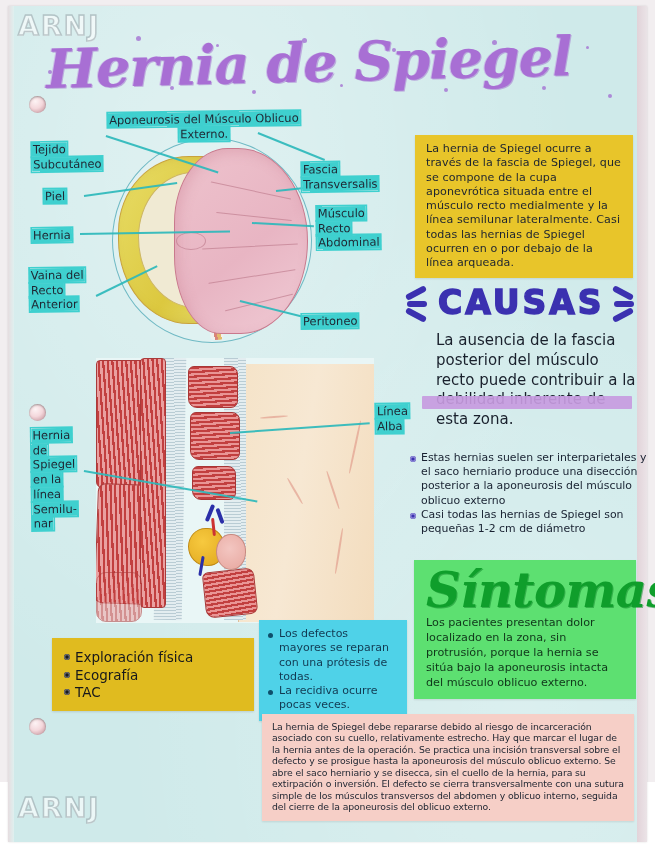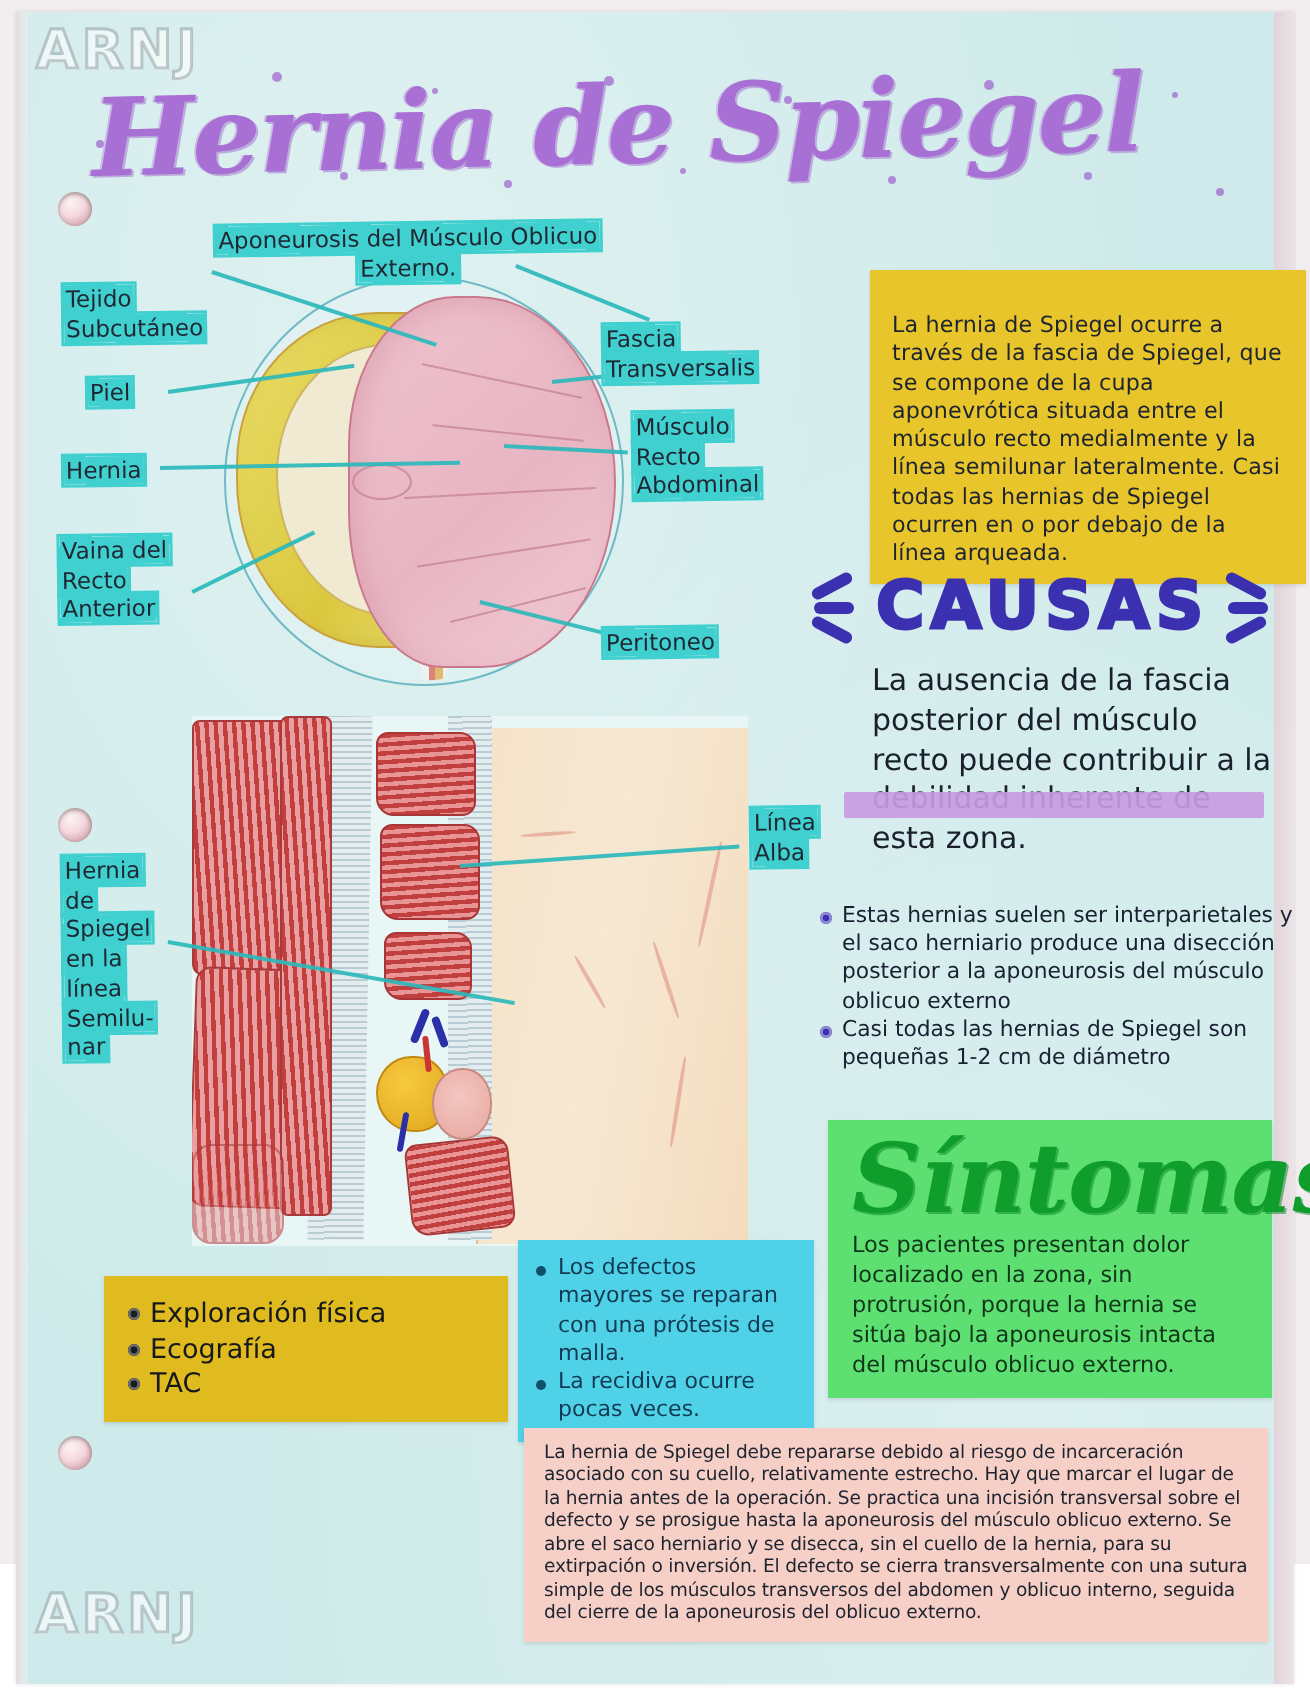--- a/index.html
+++ b/index.html
@@ -198,26 +198,25 @@
   .vessel-r { position:absolute; background:#c33; border-radius:3px; }
 
   
   .box {
     position: absolute;
     font-family: "DejaVu Sans", sans-serif;
     color: #1d2430;
   }
   .box-yellow {
     background: #e8c52a;
-    padding: 21px 10px 8px 11px;
+    padding: 7px 10px 8px 11px;
     font-size: 11.1px;
     line-height: 1.285;
     letter-spacing: .1px;
     box-shadow: 0 1px 2px rgba(0,0,0,.1);
-    margin-left: 20px;
   }
   .box-yellow-diag {
     background: #e0bb1f;
     padding: 7px 10px 9px 12px;
     box-shadow: 0 1px 2px rgba(0,0,0,.12);
   }
   .box-green {
     background: #5de071;
     padding: 6px 10px 9px 12px;
     box-shadow: 0 1px 2px rgba(0,0,0,.1);
@@ -509,20 +508,20 @@
   <div class="box box-yellow-diag" style="left:52px; top:638px; width:202px;">
     <ul class="blist dark diag-list">
       <li>Exploración física</li>
       <li>Ecografía</li>
       <li>TAC</li>
     </ul>
   </div>
 
   <div class="box box-blue" style="left:259px; top:620px; width:148px;">
     <ul class="blist cyan">
-      <li>Los defectos mayores se reparan con una prótesis de malla.</li>
+      <li>Los defectos mayores se reparan con una prótesis de todas.</li>
       <li>La recidiva ocurre pocas veces.</li>
     </ul>
   </div>
 
   <div class="box box-pink" style="left:262px; top:714px; width:372px;">La hernia de Spiegel debe repararse debido al riesgo de incarceración asociado con su cuello, relativamente estrecho. Hay que marcar el lugar de la hernia antes de la operación. Se practica una incisión transversal sobre el defecto y se prosigue hasta la aponeurosis del músculo oblicuo externo. Se abre el saco herniario y se disecca, sin el cuello de la hernia, para su extirpación o inversión. El defecto se cierra transversalmente con una sutura simple de los músculos transversos del abdomen y oblicuo interno, seguida del cierre de la aponeurosis del oblicuo externo.</div>
 
 </div>
 
 </body></html>

